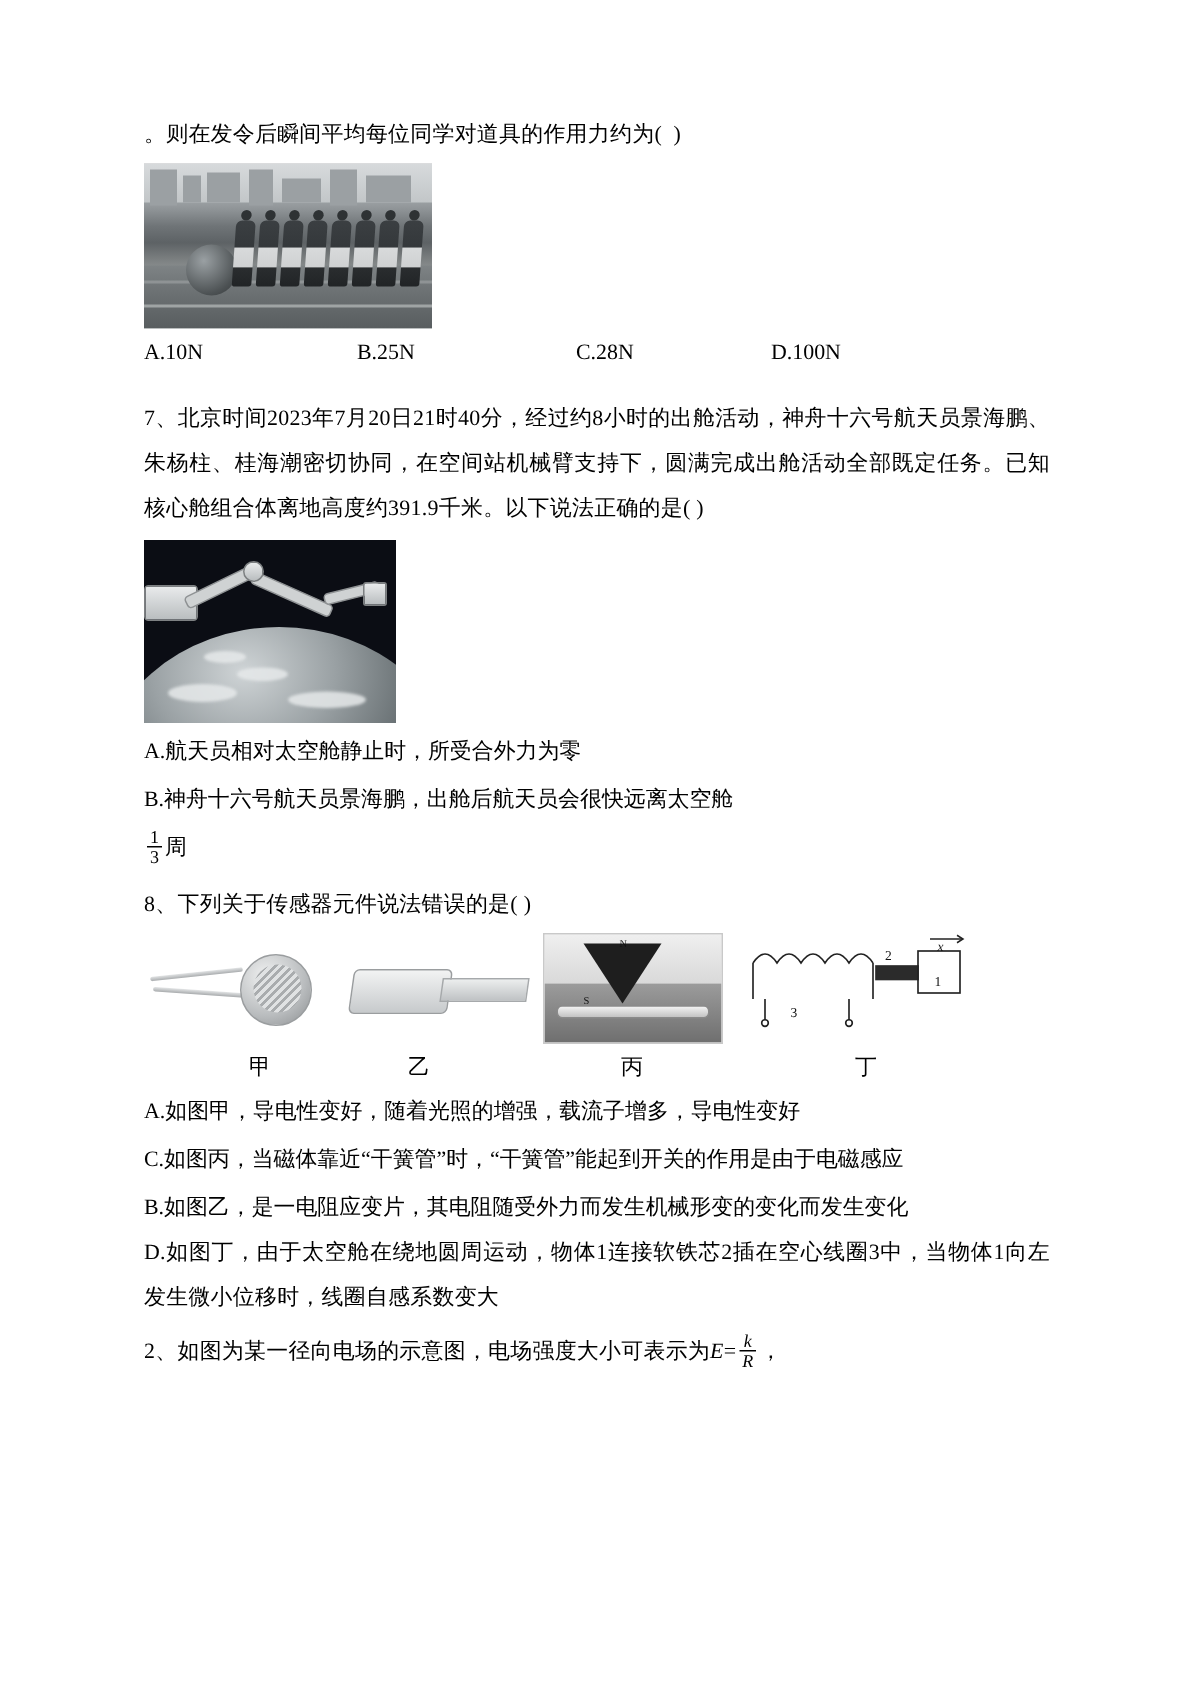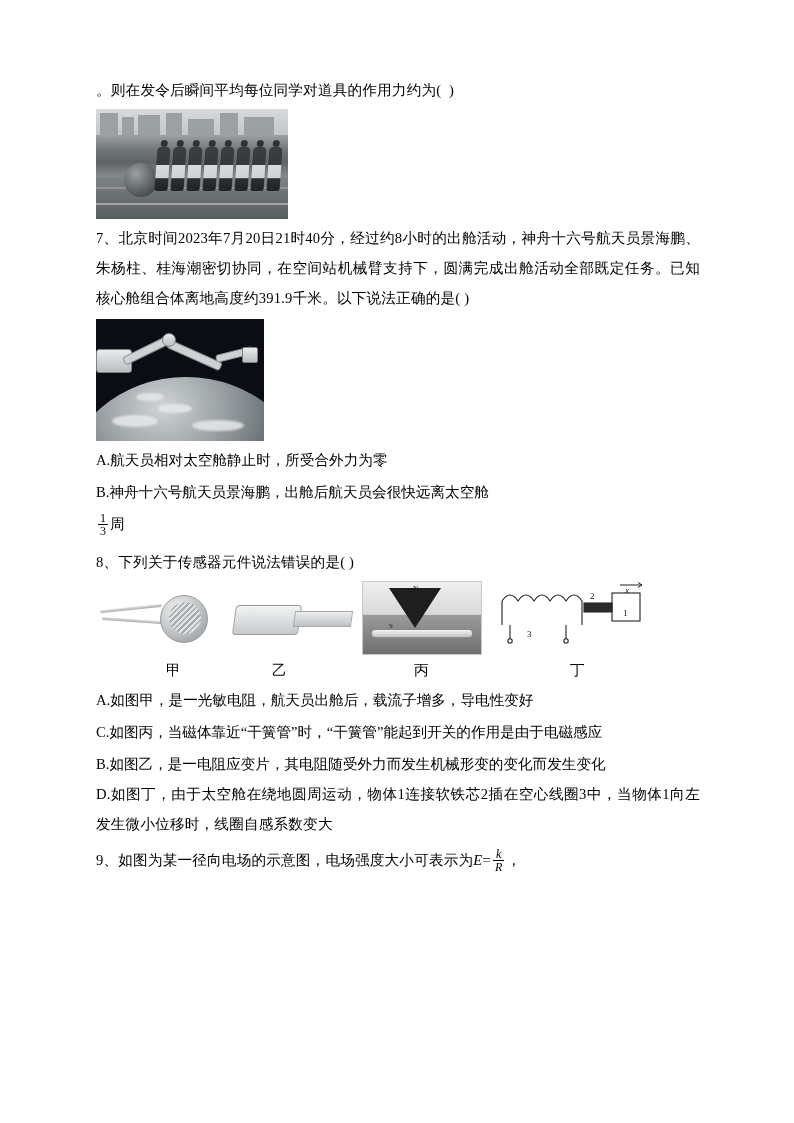--- a/index.html
+++ b/index.html
@@ -278,22 +278,28 @@
           </div>
         <div class="p1-person" style="left:156px;">
             <div class="p1-head"></div>
           </div>
         <div class="p1-person" style="left:172px;">
             <div class="p1-head"></div>
           </div>
       </div>
     </div>
 
-
-    <div class="para" style="margin-top:4px;">7、北京时间2023年7月20日21时40分，经过约8小时的出舱活动，神舟十六号航天员景海鹏、朱杨柱、桂海潮密切协同，在空间站机械臂支持下，圆满完成出舱活动全部既定任务。已知核心舱组合体离地高度约391.9千米。以下说法正确的是(  )</div>
+    <div class="opt-row">
+      <span style="left:0px;">A.10N</span>
+      <span style="left:142px;">B.25N</span>
+      <span style="left:288px;">C.28N</span>
+      <span style="left:418px;">D.100N</span>
+    </div>
+
+    <div class="para" style="margin-top:16px;">7、北京时间2023年7月20日21时40分，经过约8小时的出舱活动，神舟十六号航天员景海鹏、朱杨柱、桂海潮密切协同，在空间站机械臂支持下，圆满完成出舱活动全部既定任务。已知核心舱组合体离地高度约391.9千米。以下说法正确的是(  )</div>
 
     <div class="img-block">
       <div class="photo photo2">
         <div class="p2-earth"></div>
         <div class="p2-cloud" style="left:16px; bottom:14px; width:46px; height:12px;"></div>
         <div class="p2-cloud" style="left:62px; bottom:28px; width:34px; height:9px;"></div>
         <div class="p2-cloud" style="left:96px; bottom:10px; width:52px; height:11px;"></div>
         <div class="p2-cloud" style="left:40px; bottom:40px; width:28px; height:8px;"></div>
         <div class="p2-module" style="left:0px; top:30px; width:34px; height:22px; border-radius:3px;"></div>
         <div class="p2-arm" style="left:28px; top:38px; width:52px; height:7px; transform: rotate(-26deg); border-radius:3px;"></div>
@@ -356,23 +362,23 @@
       </div>
     </div>
 
     <div class="lbl-row">
       <span style="left:70px;">甲</span>
       <span style="left:176px;">乙</span>
       <span style="left:318px;">丙</span>
       <span style="left:474px;">丁</span>
     </div>
 
-    <div class="choice">A.如图甲，是一光敏电阻，航天员出舱后，载流子增多，导电性变好</div>
+    <div class="choice">A.如图甲，导电性变好，随着光照的增强，载流子增多，导电性变好</div>
     <div class="choice">C.如图丙，当磁体靠近“干簧管”时，“干簧管”能起到开关的作用是由于电磁感应</div>
     <div class="choice">B.如图乙，是一电阻应变片，其电阻随受外力而发生机械形变的变化而发生变化</div>
     <div class="para">D.如图丁，由于太空舱在绕地圆周运动，物体1连接软铁芯2插在空心线圈3中，当物体1向左发生微小位移时，线圈自感系数变大</div>
 
     <div class="para" style="margin-top:6px;">
-      <span>9、如图为某一径向电场的示意图，电场强度大小可表示为</span><span class="ital">E</span><span>=</span><span class="frac ital"><span class="num">k</span><span class="den">R</span></span><span>，</span>
+      <span>2、如图为某一径向电场的示意图，电场强度大小可表示为</span><span class="ital">E</span><span>=</span><span class="frac ital"><span class="num">k</span><span class="den">R</span></span><span>，</span>
     </div>
 
   </div>
 </div>
 
 </body></html>

